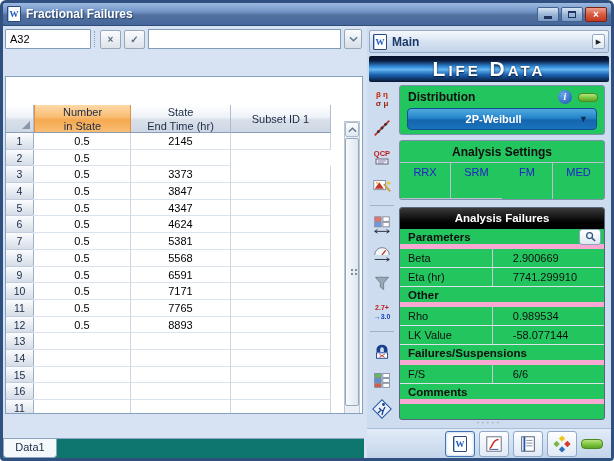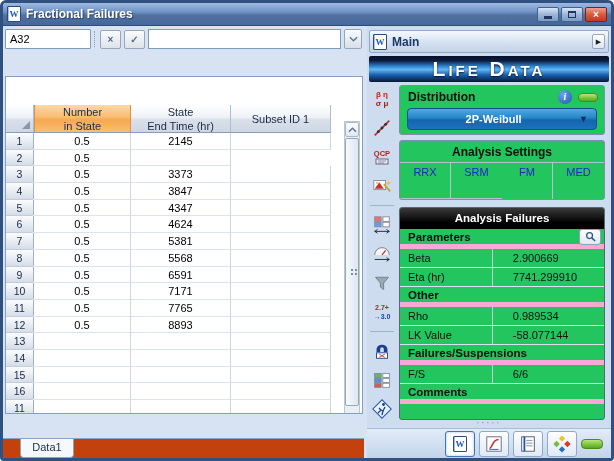--- a/index.html
+++ b/index.html
@@ -82,21 +82,21 @@
   }
   
   .vscroll { position:absolute; top:44px; right:2px; width:16px; height:333px; background:#eaeff6; border:1px solid #bac7d7; display:flex; flex-direction:column; }
   .sb-btn { height:15px; background:linear-gradient(180deg,#fdfefe,#dfe7f0); border:1px solid #a9b9cc; border-radius:2px; display:flex; align-items:center; justify-content:center; }
   .sb-thumb { height:268px; margin:1px 0; background:linear-gradient(90deg,#f7fafc,#dde6f0); border:1px solid #96a8be; border-radius:2px; position:relative; }
   .sb-grip { position:absolute; left:4px; top:50%; margin-top:-3px; width:7px; height:6px;
     background:radial-gradient(circle 1px at 2px 1px,#7a8ea6 99%,transparent), radial-gradient(circle 1px at 6px 1px,#7a8ea6 99%,transparent),
                radial-gradient(circle 1px at 2px 5px,#7a8ea6 99%,transparent), radial-gradient(circle 1px at 6px 5px,#7a8ea6 99%,transparent); }
   .sb-track { flex:1; }
   
-  .tab-row { height:21px; background:#c2410c; border-top:1px solid #8aa4c4; display:flex; align-items:flex-start; padding-left:17px; }
+  .tab-row { height:21px; background:#0f766e; border-top:1px solid #8aa4c4; display:flex; align-items:flex-start; padding-left:0; }
   .sheet-tab {
     width:54px; height:19px; background:#f6f9fc; border:1px solid #8aa4c4; border-top:none;
     border-radius:0 0 4px 4px; font-size:11px; color:#20304a; text-align:center; line-height:17px;
   }
   
   .right-pane { position:absolute; left:364px; top:23px; right:0; bottom:0; background:#cddcef; display:flex; flex-direction:column; }
   .main-hdr {
     height:23px; margin:4px 2px 0 2px; display:flex; align-items:center; gap:5px; padding:0 3px;
     background:linear-gradient(180deg,#f6f9fd,#d2dfef 60%,#c2d2e8);
     border:1px solid #93a9c6; border-radius:2px;

